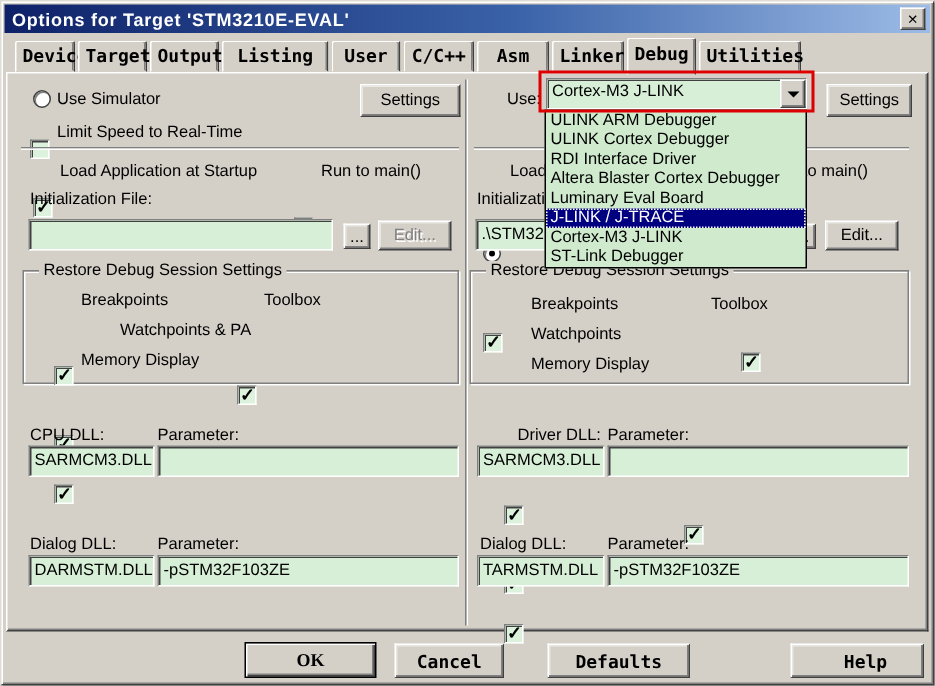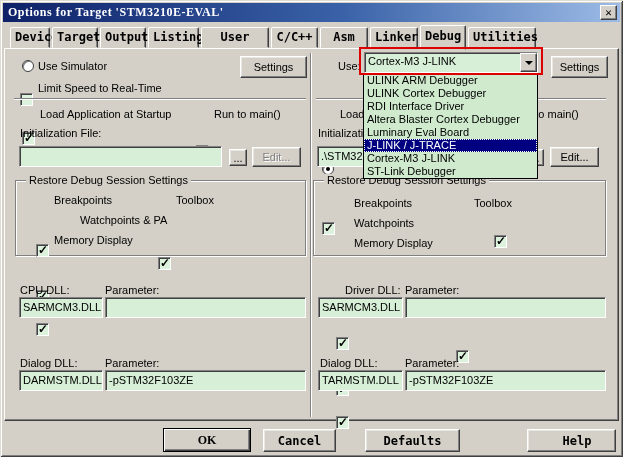--- a/index.html
+++ b/index.html
@@ -12,21 +12,21 @@
     overflow:hidden;
   }
   .abs{ position:absolute; }
   
   .titlebar{
     left:3px; top:3px; width:617px; height:19px;
     background:linear-gradient(to right,#0e2168,#3a62a8 55%,#9cbbe6);
     display:flex; align-items:center;
   }
   .titlebar .t{
-    color:#ffffff; font-family:Liberation Serif, serif; font-weight:bold;
+    color:#ffffff; font-family:Liberation Sans, sans-serif; font-weight:bold;
     font-size:12px; padding-left:5px; letter-spacing:.5px; white-space:nowrap;
   }
   .closebtn{
     position:absolute; right:3px; top:2px; width:17px; height:15px;
     background:#d4d0c8; border:1px solid; border-color:#ffffff #404040 #404040 #ffffff;
     box-shadow: inset -1px -1px 0 #808080;
     font-family:"DejaVu Sans Mono", monospace; font-weight:bold; font-size:11px;
     line-height:13px; text-align:center; color:#000;
   }
   
@@ -117,22 +117,22 @@
 
   <div class="abs titlebar">
     <div class="t">Options for Target 'STM3210E-EVAL'</div>
     <div class="closebtn">✕</div>
   </div>
 
   <div class="abs tabs">
     <div class="tab" style="width:40px">Device</div>
     <div class="tab" style="width:46px">Target</div>
     <div class="tab" style="width:46px">Output</div>
-    <div class="tab" style="width:51px">Listing</div>
-    <div class="tab" style="width:68px">User</div>
+    <div class="tab" style="width:71px">Listing</div>
+    <div class="tab" style="width:46px">User</div>
     <div class="tab" style="width:47px">C/C++</div>
     <div class="tab" style="width:48px">Asm</div>
     <div class="tab" style="width:48px">Linker</div>
     <div class="tab active" style="width:46px">Debug</div>
     <div class="tab" style="width:68px">Utilities</div>
   </div>
 
   <div class="abs page"></div>
 
   <div class="abs vr" style="left:310px; top:53px; height:364px;"></div>

